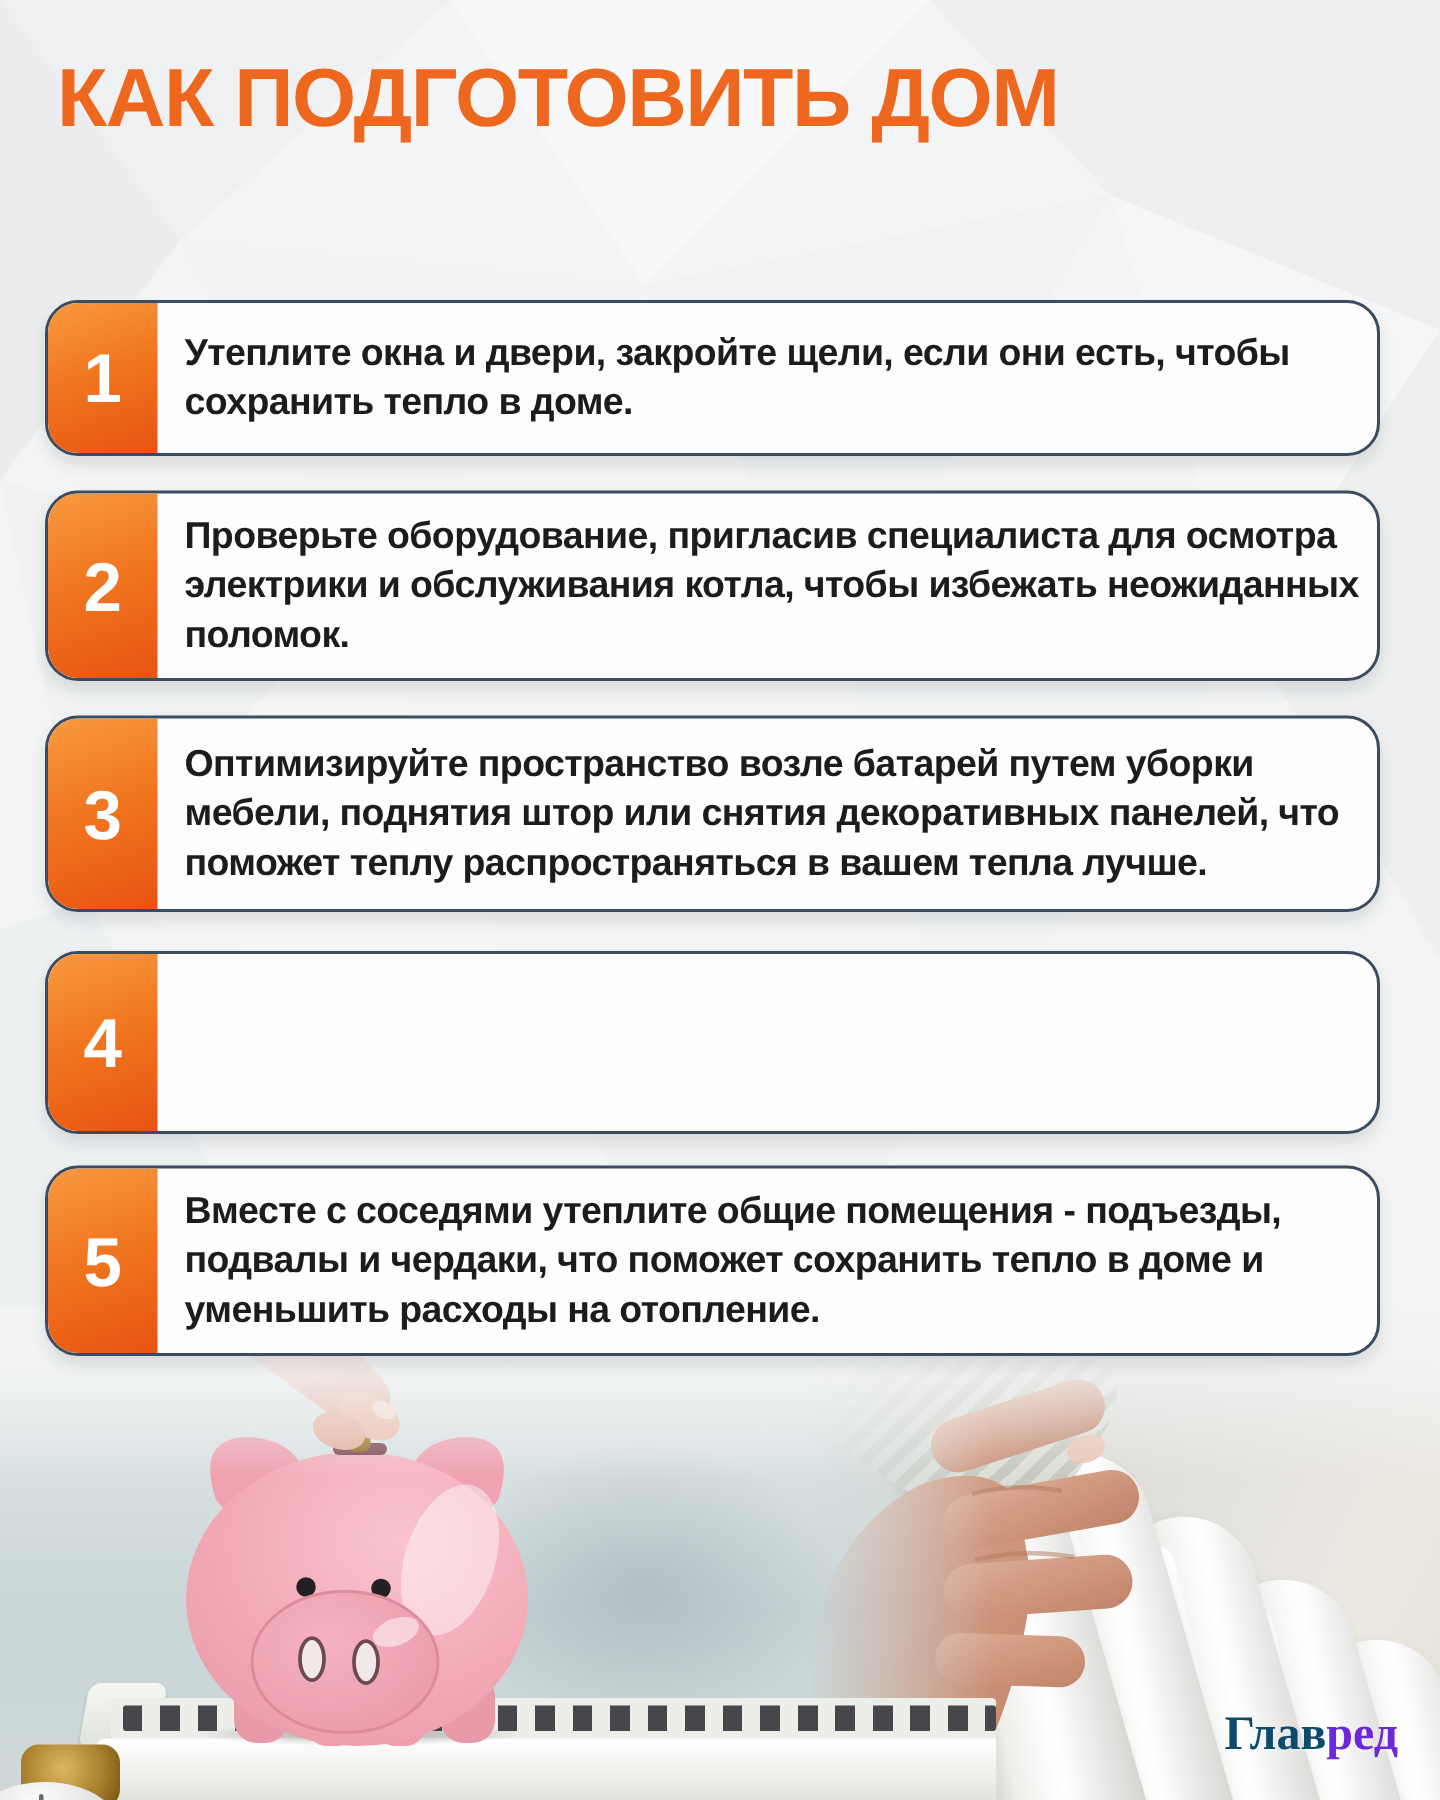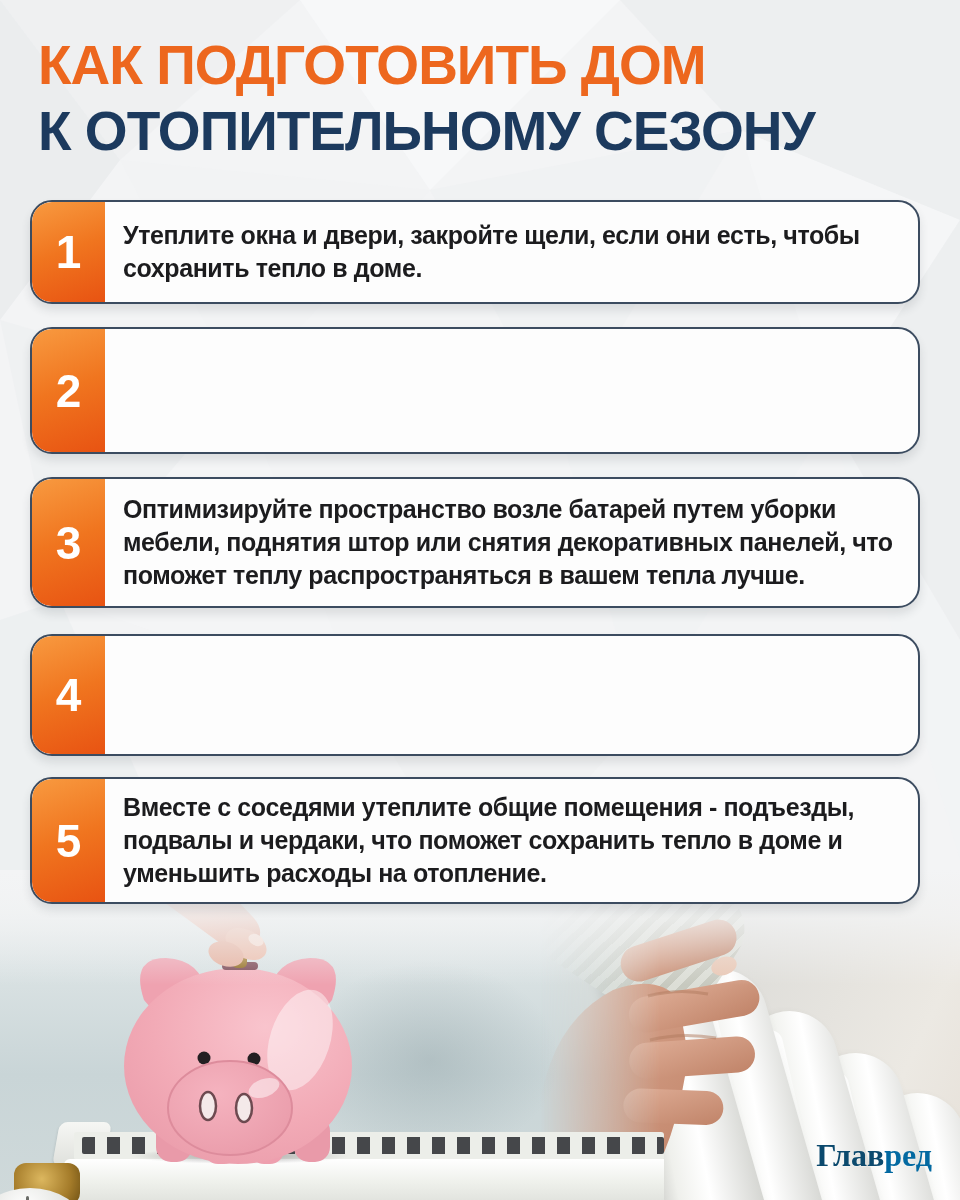--- a/index.html
+++ b/index.html
@@ -141,21 +141,21 @@
     background:linear-gradient(180deg,#f3f4f5 0%, rgba(243,244,245,.78) 40%, rgba(243,244,245,0) 100%);
   }
 
   
   .logo{
     position:absolute; right:28px; bottom:26px; z-index:5;
     font-family:"Liberation Serif", serif; font-weight:bold; font-size:32px;
     text-shadow:0 1px 1px rgba(255,255,255,.35);
   }
   .logo .p1{ color:#0c4a6e; }
-  .logo .p2{ color:#0369a1; }
+  .logo .p2{ color:#6d28d9; }
 </style>
 </head>
 <body>
 
 <div class="poster">
 
   <div class="bg-texture">
     <svg viewBox="0 0 960 1200" preserveAspectRatio="none">
       <polygon points="0,0 300,0 120,160" fill="#eceef0" opacity="0.7"></polygon>
       <polygon points="300,0 620,0 430,190" fill="#f8f9fa" opacity="0.8"></polygon>
@@ -169,30 +169,30 @@
       <polygon points="60,600 240,390 360,700" fill="#f4f5f6" opacity="0.7"></polygon>
       <polygon points="560,430 830,420 640,720" fill="#f0f1f3" opacity="0.6"></polygon>
       <polygon points="0,620 60,600 180,870 0,900" fill="#eaecee" opacity="0.6"></polygon>
       <polygon points="360,700 640,720 480,900" fill="#eef0f1" opacity="0.55"></polygon>
       <polygon points="960,640 830,420 960,860" fill="#f2f3f5" opacity="0.6"></polygon>
     </svg>
   </div>
 
   <header class="title">
     <div class="line l1">КАК ПОДГОТОВИТЬ ДОМ</div>
-    <div class="line l2">К ОТОПИТЕЛЬНОМУ СЕЗОНУ</div>
   </header>
 
   <section>
     <div class="card card1">
       <div class="num">1</div>
       <div class="txt">Утеплите окна и двери, закройте щели, если они есть, чтобы сохранить тепло в доме.</div>
     </div>
     <div class="card card2">
       <div class="num">2</div>
+      <div class="txt">Проверьте оборудование, пригласив специалиста для осмотра электрики и обслуживания котла, чтобы избежать неожиданных поломок.</div>
     </div>
     <div class="card card3">
       <div class="num">3</div>
       <div class="txt">Оптимизируйте пространство возле батарей путем уборки мебели, поднятия штор или снятия декоративных панелей, что поможет теплу распространяться в вашем тепла лучше.</div>
     </div>
     <div class="card card4">
       <div class="num">4</div>
     </div>
     <div class="card card5">
       <div class="num">5</div>

